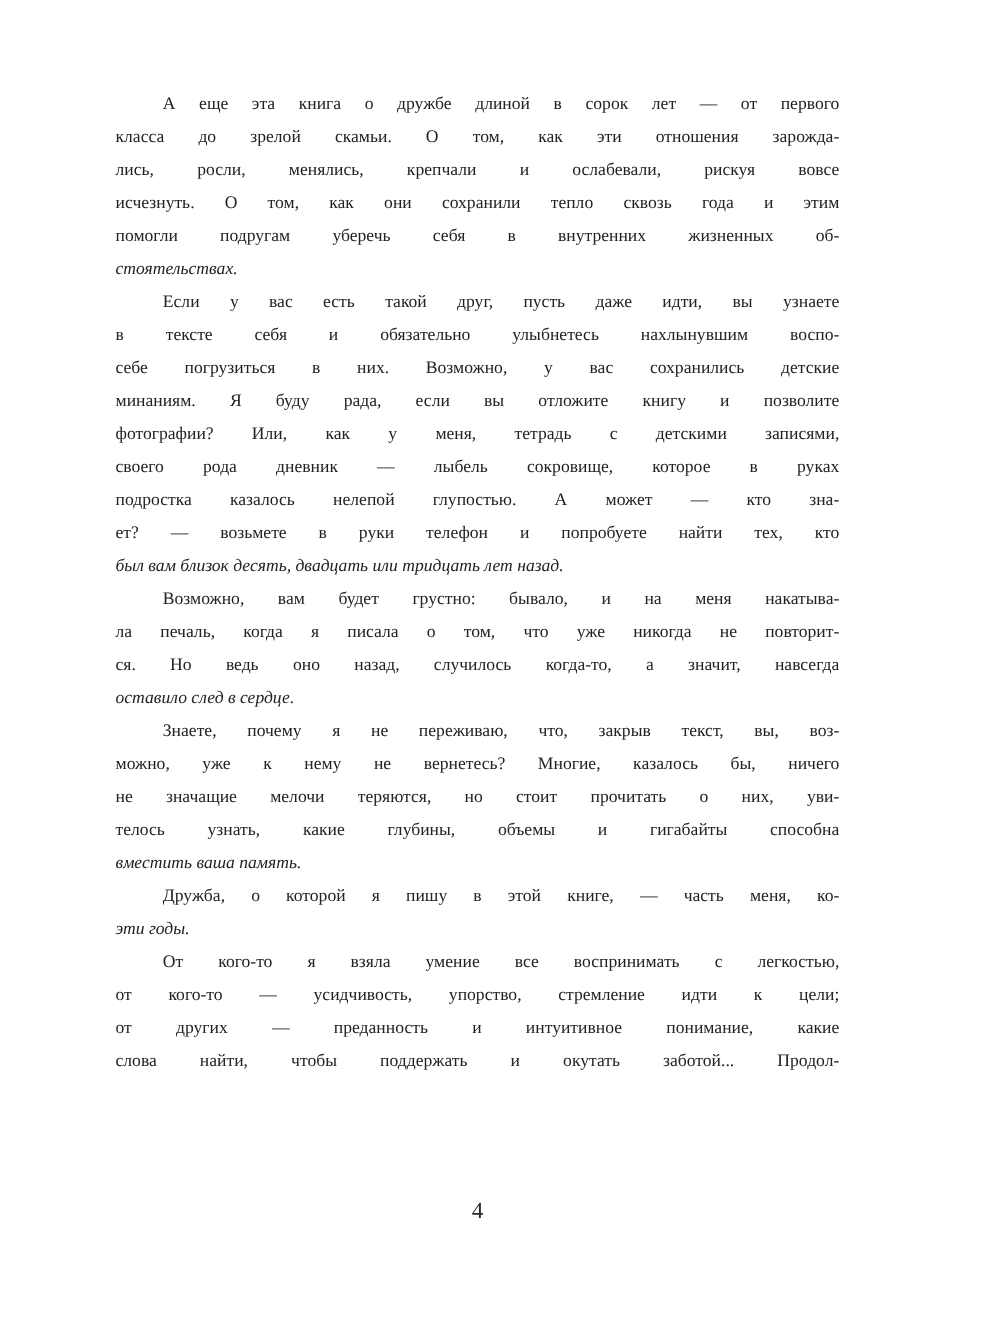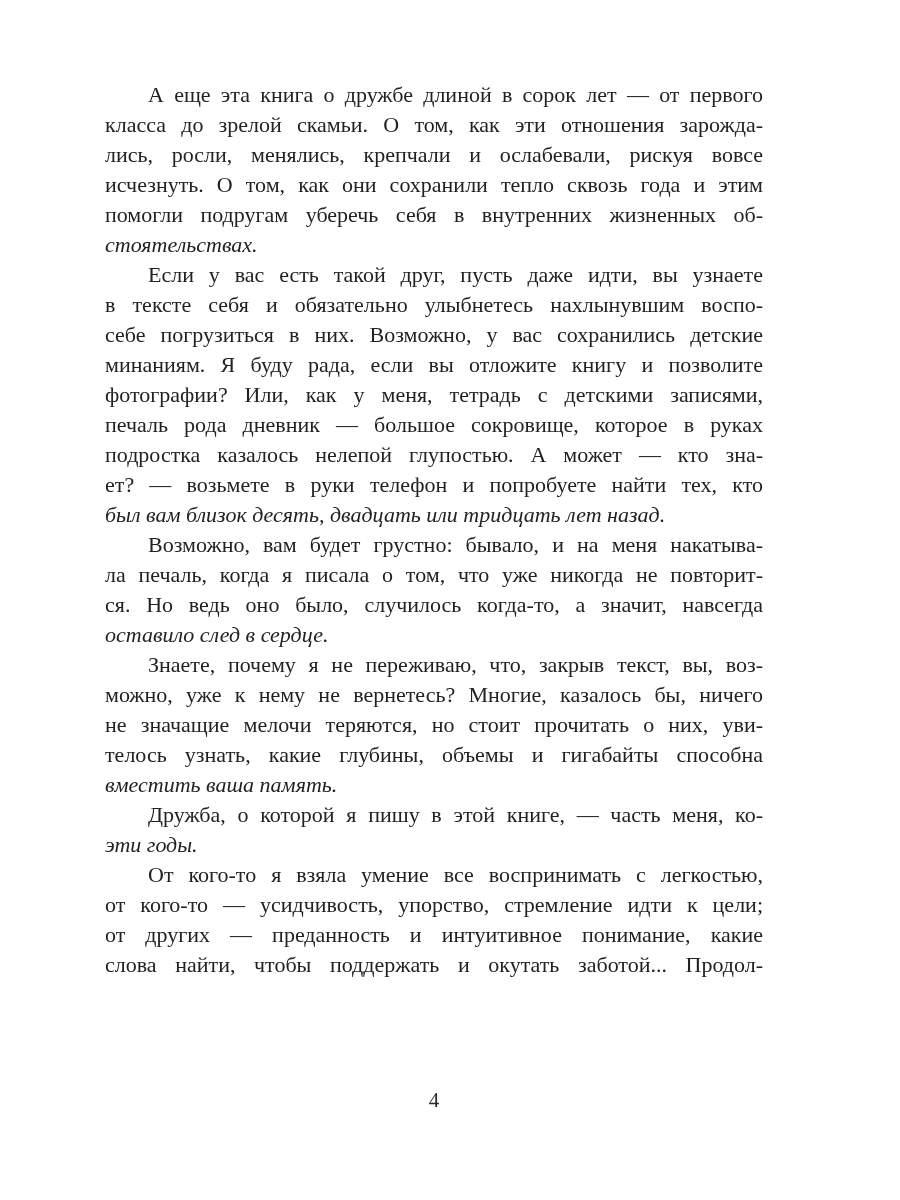--- a/index.html
+++ b/index.html
@@ -13,21 +13,21 @@
     height: 1200px;
     font-family: "Liberation Serif", "DejaVu Serif", serif;
     color: #222222;
     overflow: hidden;
   }
   .text-block {
     position: absolute;
     left: 105px;
     top: 80px;
     width: 658px;
-    font-size: 22px;
+    font-size: 16px;
     line-height: 30px;
   }
   .para { margin: 0; padding: 0; }
   .para .line {
     text-align: justify;
     text-align-last: justify;
   }
   .para .line.first {
     text-indent: 43px;
   }
@@ -57,29 +57,29 @@
       <div class="line">исчезнуть. О том, как они сохранили тепло сквозь года и этим</div>
       <div class="line">помогли подругам уберечь себя в внутренних жизненных об-</div>
       <div class="line last">стоятельствах.</div>
     </div>
     <div class="para">
       <div class="line first">Если у вас есть такой друг, пусть даже идти, вы узнаете</div>
       <div class="line">в тексте себя и обязательно улыбнетесь нахлынувшим воспо-</div>
       <div class="line">себе погрузиться в них. Возможно, у вас сохранились детские</div>
       <div class="line">минаниям. Я буду рада, если вы отложите книгу и позволите</div>
       <div class="line">фотографии? Или, как у меня, тетрадь с детскими записями,</div>
-      <div class="line">печаль рода дневник — большое сокровище, которое в руках</div>
+      <div class="line">своего рода дневник — лыбель сокровище, которое в руках</div>
       <div class="line">подростка казалось нелепой глупостью. А может — кто зна-</div>
       <div class="line">ет? — возьмете в руки телефон и попробуете найти тех, кто</div>
       <div class="line last">был вам близок десять, двадцать или тридцать лет назад.</div>
     </div>
     <div class="para">
       <div class="line first">Возможно, вам будет грустно: бывало, и на меня накатыва-</div>
       <div class="line">ла печаль, когда я писала о том, что уже никогда не повторит-</div>
-      <div class="line">ся. Но ведь оно было, случилось когда-то, а значит, навсегда</div>
+      <div class="line">ся. Но ведь оно назад, случилось когда-то, а значит, навсегда</div>
       <div class="line last">оставило след в сердце.</div>
     </div>
     <div class="para">
       <div class="line first">Знаете, почему я не переживаю, что, закрыв текст, вы, воз-</div>
       <div class="line">можно, уже к нему не вернетесь? Многие, казалось бы, ничего</div>
       <div class="line">не значащие мелочи теряются, но стоит прочитать о них, уви-</div>
       <div class="line">телось узнать, какие глубины, объемы и гигабайты способна</div>
       <div class="line last">вместить ваша память.</div>
     </div>
     <div class="para">

